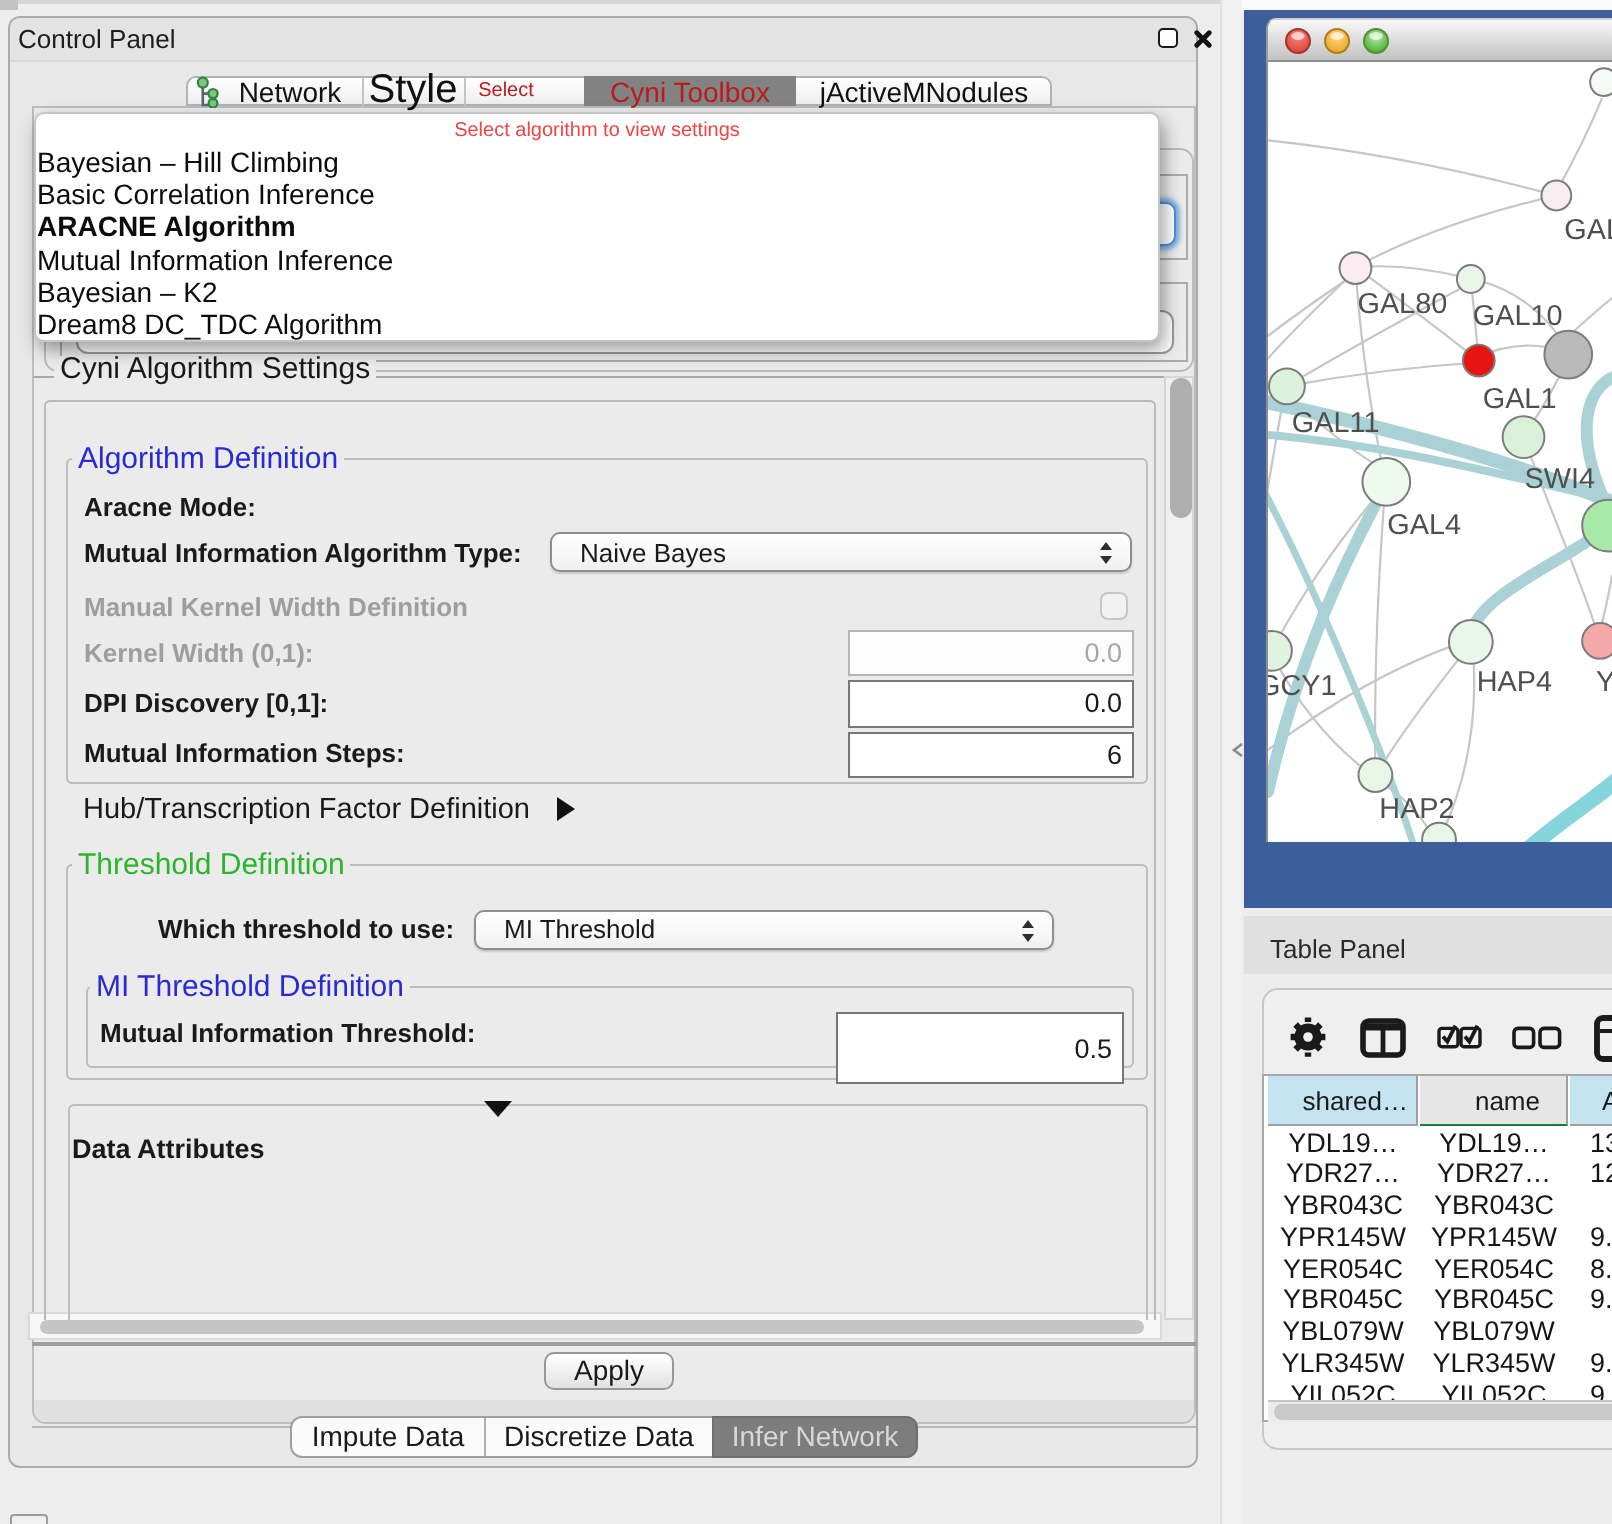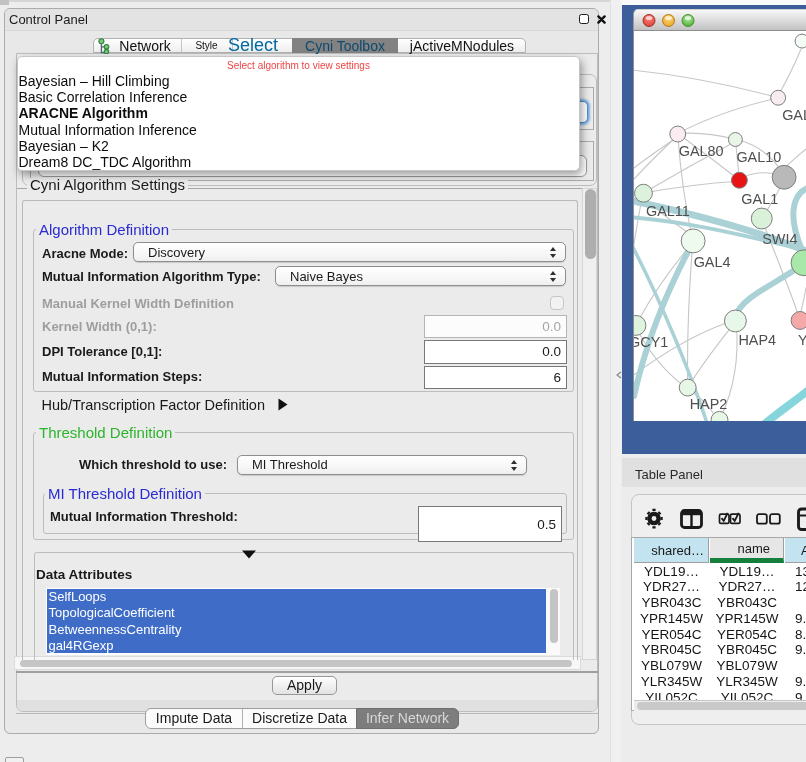--- a/index.html
+++ b/index.html
@@ -40,23 +40,23 @@
 <div class="abs" style="left:181px;top:38.5px;width:1px;height:14px;background:#c4c4c4"></div>
 <div class="abs" style="left:232px;top:38.5px;width:1px;height:14px;background:#c4c4c4"></div>
 <div class="abs" style="left:292px;top:37.5px;width:106px;height:15.5px;background:#828282"></div>
 <svg class="abs" style="left:96px;top:37px" width="16" height="17" viewBox="0 0 16 17">
  <path d="M5.4 5 V15.5 H10.5 M5.4 9.8 H10.5" stroke="#5a6470" stroke-width="1.3" fill="none"></path>
  <circle cx="5.4" cy="4.3" r="2.5" fill="#7cc57a" stroke="#2c8540" stroke-width="1.1"></circle>
  <circle cx="10.5" cy="9.8" r="2.3" fill="#7cc57a" stroke="#2c8540" stroke-width="1.1"></circle>
  <circle cx="10.5" cy="14.6" r="2.2" fill="#7cc57a" stroke="#2c8540" stroke-width="1.1"></circle>
 </svg>
 <div class="row" style="left:112px;top:39px;width:66px;height:13px;justify-content:center;font-size:14px;color:#111">Network</div>
-<div class="row" style="left:181px;top:39px;width:51px;height:13px;justify-content:center;font-size:10px;color:#111">Style</div>
-<div class="row" style="left:232px;top:39px;width:42px;height:13px;justify-content:center;font-size:18px;color:#0369a1">Select</div>
-<div class="row" style="left:292px;top:39px;width:106px;height:13px;justify-content:center;font-size:14px;color:#0c4a6e">Cyni Toolbox</div>
+<div class="row" style="left:181px;top:39px;width:51px;height:13px;justify-content:center;font-size:20px;color:#111">Style</div>
+<div class="row" style="left:232px;top:39px;width:42px;height:13px;justify-content:center;font-size:10px;color:#b91c1c">Select</div>
+<div class="row" style="left:292px;top:39px;width:106px;height:13px;justify-content:center;font-size:14px;color:#b91c1c">Cyni Toolbox</div>
 <div class="row" style="left:398px;top:39px;width:128px;height:13px;justify-content:center;font-size:14px;color:#111">jActiveMNodules</div>
 
 <div class="abs" style="left:22px;top:74px;width:575px;height:112px;border:1px solid #bcbcbc;border-radius:7px;background:#ebebeb"></div>
 <div class="abs" style="left:30px;top:87px;width:564px;height:43px;border:1px solid #ababab;background:#ebebeb"></div>
 <div class="abs" style="left:38px;top:101px;width:550px;height:22px;border:1.5px solid #4f8fd2;border-radius:5px;background:#fff;box-shadow:0 0 2px 2px #7fb0e0"></div>
 <div class="abs" style="left:30px;top:141px;width:564px;height:40px;border:1px solid #ababab;background:#ebebeb"></div>
 <div class="abs" style="left:38px;top:155px;width:549px;height:22px;border:1px solid #9a9a9a;border-radius:6px;background:#fff"></div>
 
 <div class="abs" style="left:17px;top:188px;width:565px;height:1px;background:#a8a8a8"></div>
 <div class="abs" style="left:582px;top:188px;width:15px;height:472px;background:#f0f0f0;border:1px solid #d5d5d5"></div>
@@ -65,40 +65,33 @@
 <div class="abs" style="left:20px;top:659.5px;width:552px;height:7.5px;background:#c5c5c5;border-radius:4px"></div>
 <div class="abs" style="left:16px;top:671px;width:582px;height:1.5px;background:#9f9f9f"></div>
 
 <div class="abs" style="left:22px;top:200px;width:556px;height:460px;border:1px solid #b9b9b9;border-bottom:none;border-radius:3px 3px 0 0"></div>
 <div class="glabel" style="left:27px;top:178px">Cyni Algorithm Settings</div>
 
 <div class="abs" style="left:32.5px;top:229px;width:541px;height:163px;border:1px solid #bdbdbd;border-radius:3px"></div>
 <div class="glabel" style="left:36px;top:223px;color:#2a2ad2">Algorithm Definition</div>
 
 <div class="row b" style="left:42px;top:247px;height:13px">Aracne Mode:</div>
-<div class="combo" style="left:133px;top:242px;width:433px;height:20px">
-      <span class="ct">Discovery</span>
-      <span class="spin" style="right:8px;top:4px">
-        <span class="up"></span>
-        <span class="dn"></span>
-      </span>
-    </div>
 <div class="row b" style="left:42px;top:270px;height:13px">Mutual Information Algorithm Type:</div>
 <div class="combo" style="left:275px;top:266px;width:291px;height:20px">
       <span class="ct">Naive Bayes</span>
       <span class="spin" style="right:8px;top:4px">
         <span class="up"></span>
         <span class="dn"></span>
       </span>
     </div>
 <div class="row b gray" style="left:42px;top:297px;height:13px">Manual Kernel Width Definition</div>
 <div class="abs" style="left:550px;top:296px;width:14px;height:14px;background:#f2f2f2;border:1.5px solid #c6c6c6;border-radius:4px"></div>
 <div class="row b gray" style="left:42px;top:320px;height:13px">Kernel Width (0,1):</div>
 <div class="field" style="left:424px;top:314.5px;width:143px;height:23.5px;border-color:#b5b5b5;background:#fcfcfc;color:#a6a6a6">0.0</div>
-<div class="row b" style="left:42px;top:345px;height:13px">DPI Tolerance [0,1]:</div>
+<div class="row b" style="left:42px;top:345px;height:13px">DPI Discovery [0,1]:</div>
 <div class="field" style="left:424px;top:340px;width:143px;height:23.5px">0.0</div>
 <div class="row b" style="left:42px;top:370px;height:13px">Mutual Information Steps:</div>
 <div class="field" style="left:424px;top:365.5px;width:143px;height:23.5px">6</div>
 
 <div class="row" style="left:41.5px;top:398px;height:14px;font-size:14.5px">Hub/Transcription Factor Definition</div>
 <svg class="abs" style="left:277px;top:398px" width="11" height="13" viewBox="0 0 11 13">
       <path d="M1.5 0.5 L10.5 6.5 L1.5 12.5 Z" fill="#111"></path>
     </svg>
 
 <div class="abs" style="left:32.5px;top:432px;width:541px;height:107.5px;border:1px solid #bdbdbd;border-radius:3px"></div>
@@ -116,26 +109,20 @@
 <div class="glabel" style="left:45px;top:487px;color:#2a2ad2">MI Threshold Definition</div>
 <div class="row b" style="left:50px;top:510px;height:13px">Mutual Information Threshold:</div>
 <div class="field" style="left:418px;top:506px;width:144px;height:36px">0.5</div>
 
 <div class="abs" style="left:33.5px;top:552px;width:540px;height:108px;border:1px solid #bdbdbd;border-bottom:none;border-radius:3px 3px 0 0"></div>
 <svg class="abs" style="left:241px;top:548.5px" width="16px" height="10" viewBox="0 0 16 10">
       <path d="M1 1.5 L15 1.5 L8 9.5 Z" fill="#111"></path>
     </svg>
 <div class="row b" style="left:36px;top:567.5px;height:13px;font-size:13.5px">Data Attributes</div>
 
-<div class="abs" style="left:45.5px;top:588px;width:514px;height:66.5px;background:#fff;overflow:hidden">
-  <div class="abs" style="left:1px;top:0.5px;width:499.5px;height:64.5px;background:#3e6cc7"></div>
-  <div class="abs" style="left:3px;top:1px;color:#fff;line-height:16.3px">SelfLoops<br>TopologicalCoefficient<br>BetweennessCentrality<br>gal4RGexp</div>
-  <div class="abs" style="left:500.5px;top:0;width:14px;height:66.5px;background:#fafafa"></div>
-  <div class="abs" style="left:504.5px;top:1px;width:8px;height:54px;background:#c4c4c4;border-radius:4px"></div>
-</div>
 
 <div class="abs" style="left:272px;top:676px;width:65px;height:18.5px;border:1px solid #989898;border-radius:5px;background:linear-gradient(#ffffff,#e2e2e2);display:flex;align-items:center;justify-content:center;font-size:14px">Apply</div>
 
 <div class="abs" style="left:16px;top:713px;width:129px;height:1px;background:#b8b8b8"></div>
 <div class="abs" style="left:459px;top:713px;width:139px;height:1px;background:#b8b8b8"></div>
 <div class="abs" style="left:145px;top:708px;width:314px;height:20.5px;background:#fbfbfb;border:1px solid #9e9e9e;border-radius:6px"></div>
 <div class="abs" style="left:242px;top:709px;width:1px;height:18.5px;background:#b0b0b0"></div>
 <div class="abs" style="left:356px;top:708px;width:103px;height:20.5px;background:#7d7d7d;border:1px solid #6f6f6f;border-radius:0 6px 6px 0"></div>
 <div class="row" style="left:146px;top:708px;width:96px;height:20px;justify-content:center;font-size:14px">Impute Data</div>
 <div class="row" style="left:243px;top:708px;width:113px;height:20px;justify-content:center;font-size:14px">Discretize Data</div>
@@ -267,21 +254,21 @@
     <path d="M89.5 12.2 L91.7 14.8 L95.7 6.8" stroke-width="1.9"></path>
     <rect x="114" y="8.2" width="9.8" height="9.5" rx="2" stroke-width="1.8"></rect>
     <rect x="127" y="8.2" width="9.8" height="9.5" rx="2" stroke-width="1.8"></rect>
     <rect x="155.5" y="3" width="22" height="20.5" rx="3" stroke-width="2.9"></rect>
     <path d="M164 3 L164 9.5 L157 9.5" stroke-width="2"></path>
   </g>
 </svg>
 
 <div class="abs" style="left:631px;top:537px;width:175px;height:174px;border:1px solid #a8a8a8;border-right:none;background:#fff"></div>
 <div class="abs" style="left:634px;top:538px;width:75px;height:25px;background:#c2e3ef;border-right:1px solid #9f9f9f;border-bottom:1px solid #9f9f9f;display:flex;align-items:center;justify-content:flex-end;padding-right:4px">shared…</div>
-<div class="abs" style="left:710px;top:538px;width:74px;height:25px;background:#e6e6e6;border-right:1px solid #9f9f9f;border-bottom:5px solid #15803d;display:flex;align-items:center;justify-content:flex-end;padding-right:13px">name</div>
+<div class="abs" style="left:710px;top:538px;width:74px;height:25px;background:#e6e6e6;border-right:1px solid #9f9f9f;border-bottom:1px solid #15803d;display:flex;align-items:center;justify-content:flex-end;padding-right:13px">name</div>
 <div class="abs" style="left:785px;top:538px;width:21px;height:25px;background:#c2e3ef;display:flex;align-items:center;border-bottom:1px solid #9f9f9f;padding-left:16px;overflow:hidden">Av</div>
 <div class="abs" style="left:634px;top:563.5px;width:172px;height:136.5px;overflow:hidden;background:#fff">
   <div class="abs" style="left:0;top:0;width:75px;text-align:center;line-height:15.8px;font-size:13.5px;color:#161616">YDL19…<br>YDR27…<br>YBR043C<br>YPR145W<br>YER054C<br>YBR045C<br>YBL079W<br>YLR345W<br>YIL052C</div>
   <div class="abs" style="left:76px;top:0;width:74px;text-align:center;line-height:15.8px;font-size:13.5px;color:#161616">YDL19…<br>YDR27…<br>YBR043C<br>YPR145W<br>YER054C<br>YBR045C<br>YBL079W<br>YLR345W<br>YIL052C</div>
   <div class="abs" style="left:161px;top:0;width:40px;line-height:15.8px;font-size:13.5px;color:#161616">13<br>12<br>&nbsp;<br>9.<br>8.<br>9.<br>&nbsp;<br>9.<br>9.</div>
 </div>
 <div class="abs" style="left:634px;top:700px;width:172px;height:11px;background:#ececec;border-top:1px solid #c6c6c6"></div>
 <div class="abs" style="left:637px;top:701.5px;width:175px;height:8px;background:#c9c9c9;border-radius:4px"></div>
 
 </div>

